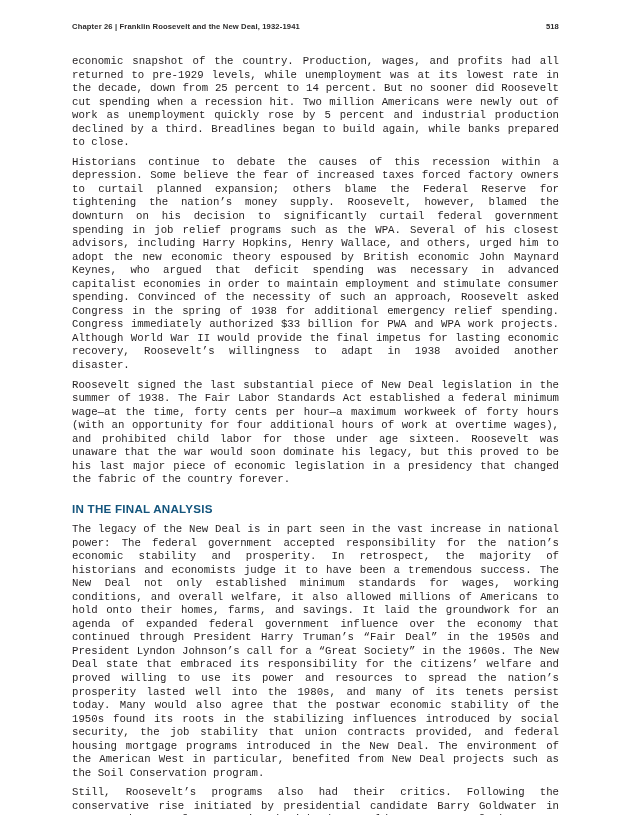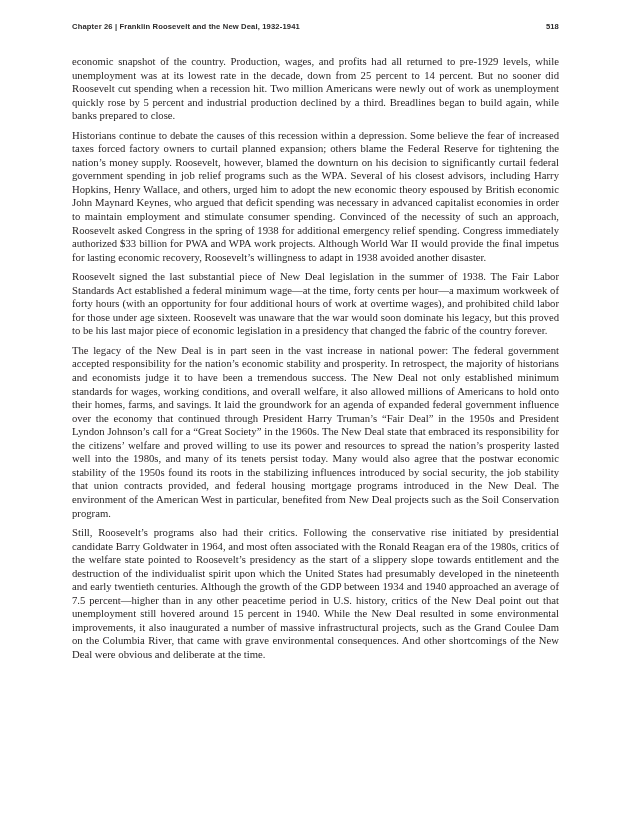--- a/index.html
+++ b/index.html
@@ -31,21 +31,21 @@
   }
   .content {
     position: absolute;
     top: 55px;
     left: 72px;
     right: 71px;
     color: #231f20;
   }
   .content p {
     margin: 0 0 6px 0;
-    font-family: Liberation Serif, serif;
+    font-family: Liberation Mono, monospace;
     font-size: 10.7px;
     line-height: 13.55px;
     text-align: justify;
     color: #231f20;
   }
   .section-heading {
     margin: 15px 0 8px 0;
     font-family: "Liberation Sans", sans-serif;
     font-size: 11.6px;
     font-weight: bold;
@@ -64,20 +64,21 @@
   </div>
 
   <div class="content">
 
     <p>economic snapshot of the country. Production, wages, and profits had all returned to pre-1929 levels, while unemployment was at its lowest rate in the decade, down from 25 percent to 14 percent. But no sooner did Roosevelt cut spending when a recession hit. Two million Americans were newly out of work as unemployment quickly rose by 5 percent and industrial production declined by a third. Breadlines began to build again, while banks prepared to close.</p>
 
     <p>Historians continue to debate the causes of this recession within a depression. Some believe the fear of increased taxes forced factory owners to curtail planned expansion; others blame the Federal Reserve for tightening the nation’s money supply. Roosevelt, however, blamed the downturn on his decision to significantly curtail federal government spending in job relief programs such as the WPA. Several of his closest advisors, including Harry Hopkins, Henry Wallace, and others, urged him to adopt the new economic theory espoused by British economic John Maynard Keynes, who argued that deficit spending was necessary in advanced capitalist economies in order to maintain employment and stimulate consumer spending. Convinced of the necessity of such an approach, Roosevelt asked Congress in the spring of 1938 for additional emergency relief spending. Congress immediately authorized $33 billion for PWA and WPA work projects. Although World War II would provide the final impetus for lasting economic recovery, Roosevelt’s willingness to adapt in 1938 avoided another disaster.</p>
 
     <p>Roosevelt signed the last substantial piece of New Deal legislation in the summer of 1938. The Fair Labor Standards Act established a federal minimum wage—at the time, forty cents per hour—a maximum workweek of forty hours (with an opportunity for four additional hours of work at overtime wages), and prohibited child labor for those under age sixteen. Roosevelt was unaware that the war would soon dominate his legacy, but this proved to be his last major piece of economic legislation in a presidency that changed the fabric of the country forever.</p>
 
+    <h2 class="section-heading">IN THE FINAL ANALYSIS</h2>
 
     <p>The legacy of the New Deal is in part seen in the vast increase in national power: The federal government accepted responsibility for the nation’s economic stability and prosperity. In retrospect, the majority of historians and economists judge it to have been a tremendous success. The New Deal not only established minimum standards for wages, working conditions, and overall welfare, it also allowed millions of Americans to hold onto their homes, farms, and savings. It laid the groundwork for an agenda of expanded federal government influence over the economy that continued through President Harry Truman’s “Fair Deal” in the 1950s and President Lyndon Johnson’s call for a “Great Society” in the 1960s. The New Deal state that embraced its responsibility for the citizens’ welfare and proved willing to use its power and resources to spread the nation’s prosperity lasted well into the 1980s, and many of its tenets persist today. Many would also agree that the postwar economic stability of the 1950s found its roots in the stabilizing influences introduced by social security, the job stability that union contracts provided, and federal housing mortgage programs introduced in the New Deal. The environment of the American West in particular, benefited from New Deal projects such as the Soil Conservation program.</p>
 
     <p>Still, Roosevelt’s programs also had their critics. Following the conservative rise initiated by presidential candidate Barry Goldwater in 1964, and most often associated with the Ronald Reagan era of the 1980s, critics of the welfare state pointed to Roosevelt’s presidency as the start of a slippery slope towards entitlement and the destruction of the individualist spirit upon which the United States had presumably developed in the nineteenth and early twentieth centuries. Although the growth of the GDP between 1934 and 1940 approached an average of 7.5 percent—higher than in any other peacetime period in U.S. history, critics of the New Deal point out that unemployment still hovered around 15 percent in 1940. While the New Deal resulted in some environmental improvements, it also inaugurated a number of massive infrastructural projects, such as the Grand Coulee Dam on the Columbia River, that came with grave environmental consequences. And other shortcomings of the New Deal were obvious and deliberate at the time.</p>
 
   </div>
 
 </div>
 
 </body></html>

